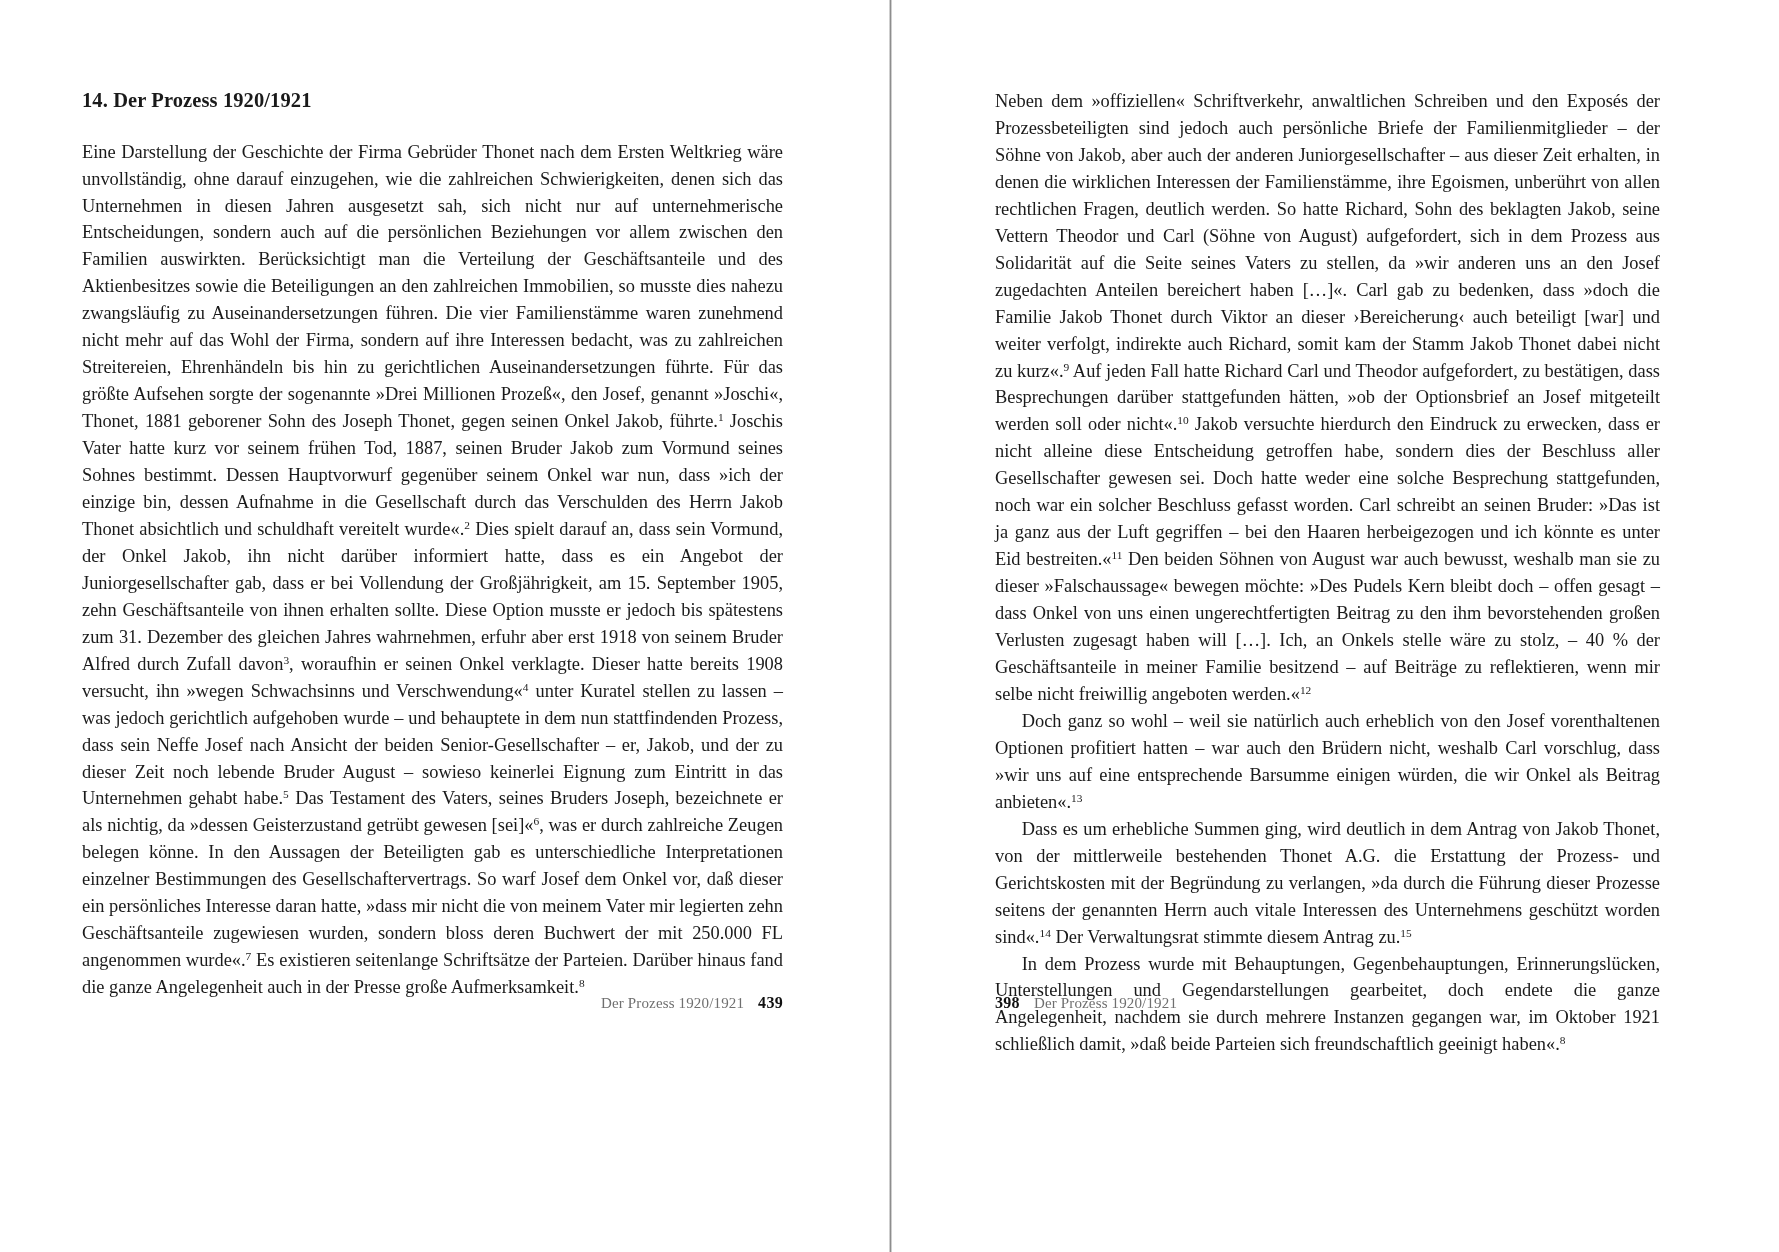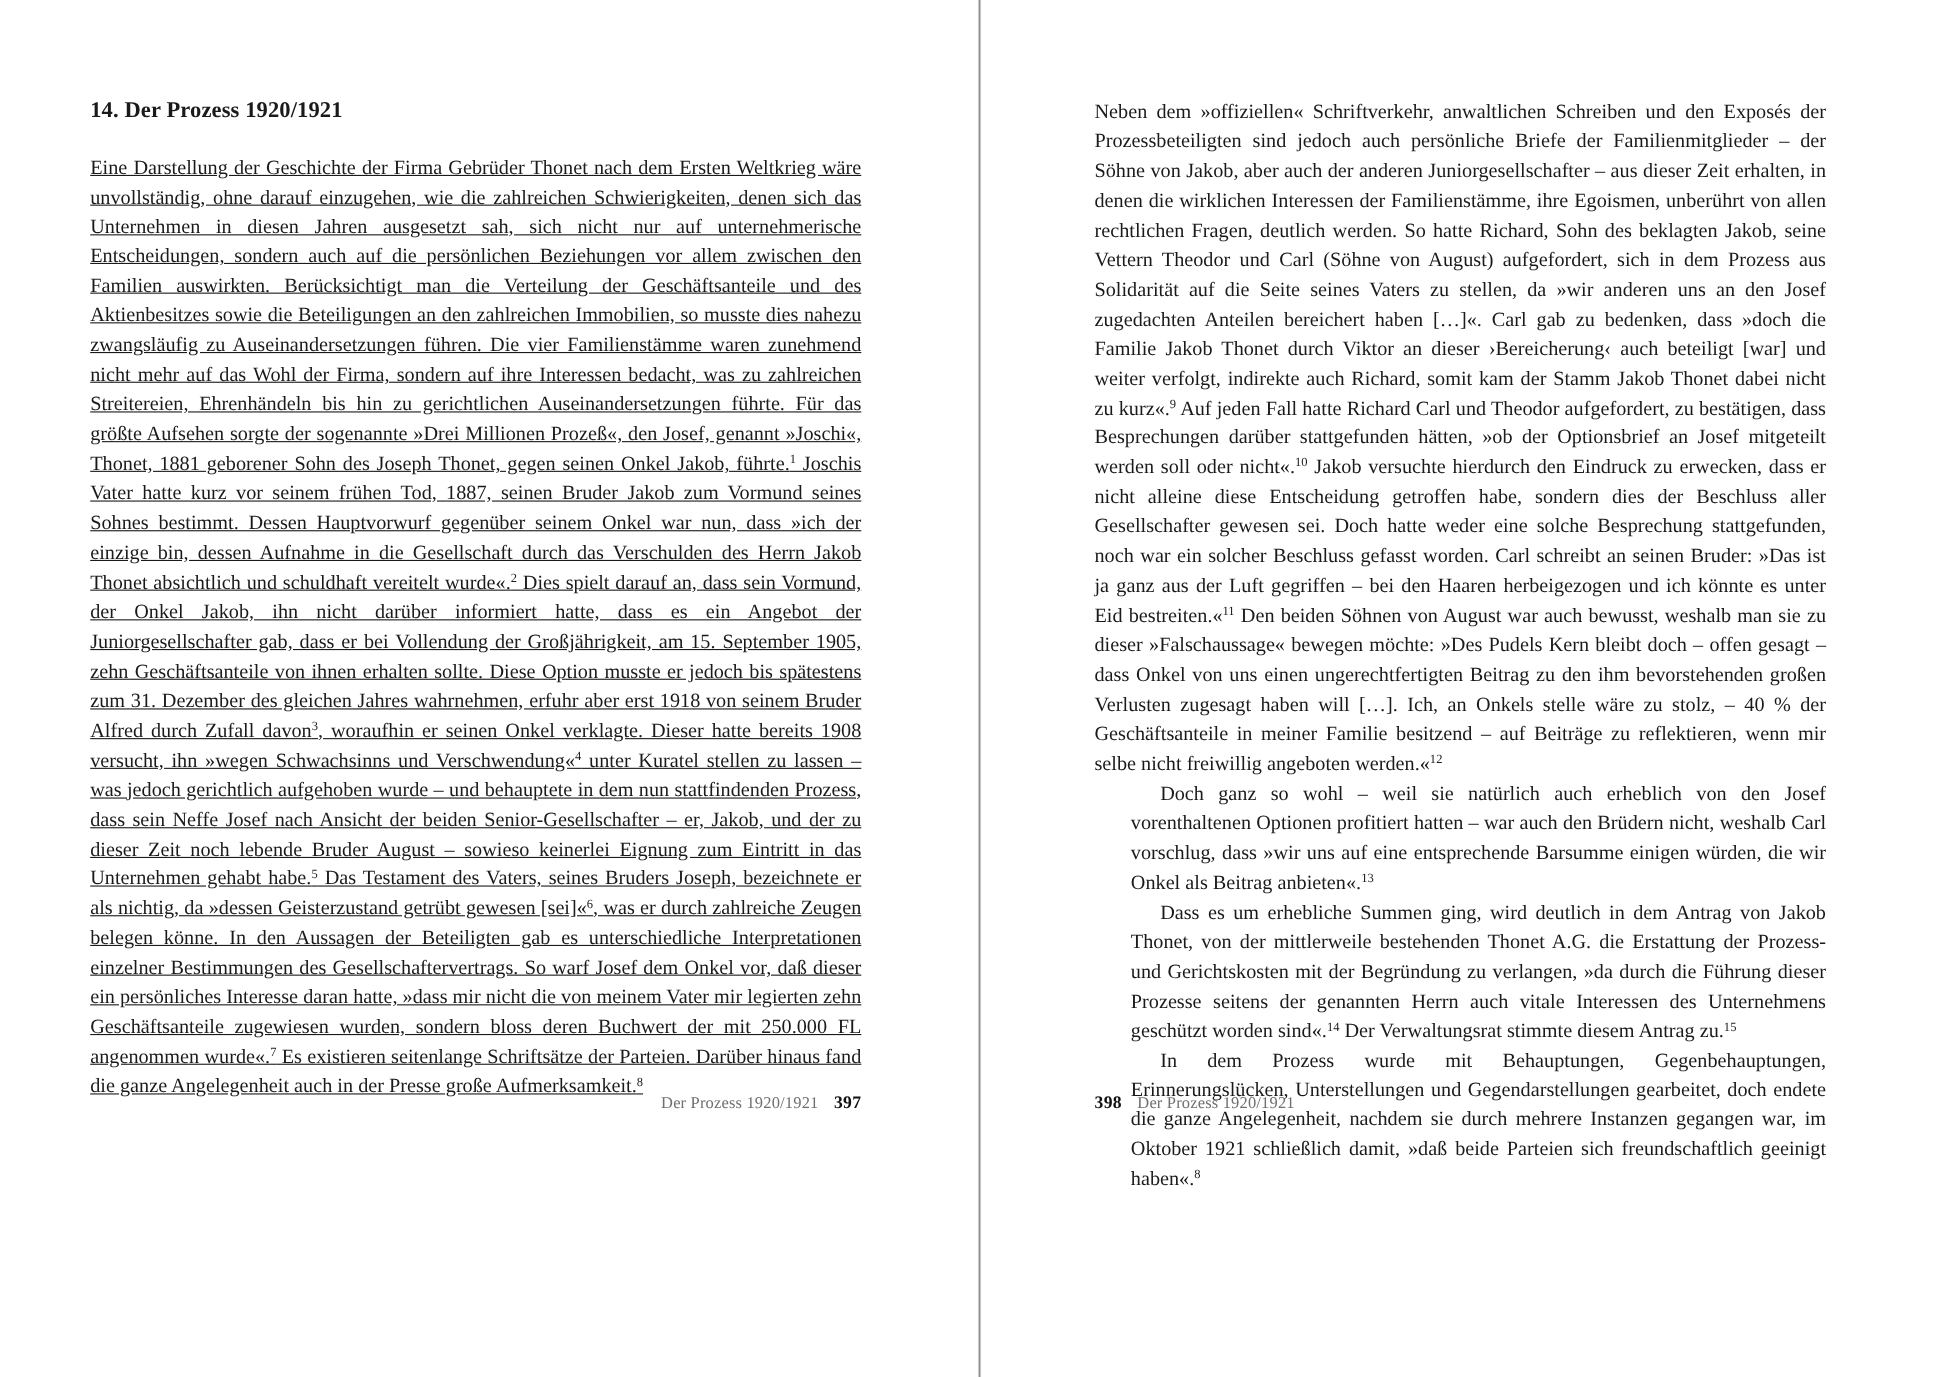--- a/index.html
+++ b/index.html
@@ -53,25 +53,23 @@
     font-size: 18.4px;
     line-height: 1.465;
     margin: 0;
     text-align: justify;
     text-justify: inter-word;
     hyphens: manual;
   }
   p.body + p.body {
     margin-top: 0;
     text-indent: 1.45em;
-    margin-left: 33px;
   }
   p.body.noindent {
     text-indent: 0;
-    text-decoration: underline;
   }
   sup {
     font-size: 0.62em;
     line-height: 0;
     vertical-align: 0.52em;
   }
   .footer {
     position: absolute;
     bottom: 240px;
     font-size: 13.6px;
@@ -106,21 +104,21 @@
   <div class="gutter"></div>
 
   <div class="page left">
 
     <h1 class="chapter-title">14. Der Prozess 1920/1921</h1>
 
     <p class="body noindent"><span>Eine Darstellung der Geschichte der Firma Gebrüder Thonet nach dem Ersten Weltkrieg wäre unvollständig, ohne darauf einzugehen, wie die zahlreichen Schwierigkeiten, denen sich das Unternehmen in diesen Jahren ausgesetzt sah, sich nicht nur auf unternehmerische Entscheidungen, sondern auch auf die persönlichen Beziehungen vor allem zwischen den Familien auswirkten. Berücksichtigt man die Verteilung der Geschäftsanteile und des Aktienbesitzes sowie die Beteiligungen an den zahlreichen Immobilien, so musste dies nahezu zwangsläufig zu Auseinandersetzungen führen. Die vier Familienstämme waren zunehmend nicht mehr auf das Wohl der Firma, sondern auf ihre Interessen bedacht, was zu zahlreichen Streitereien, Ehrenhändeln bis hin zu gerichtlichen Auseinandersetzungen führte. Für das größte Aufsehen sorgte der sogenannte »Drei Millionen Prozeß«, den Josef, genannt »Joschi«, Thonet, 1881 geborener Sohn des Joseph Thonet, gegen seinen Onkel Jakob, führte.</span><sup>1</sup><span> Joschis Vater hatte kurz vor seinem frühen Tod, 1887, seinen Bruder Jakob zum Vormund seines Sohnes bestimmt. Dessen Hauptvorwurf gegenüber seinem Onkel war nun, dass »ich der einzige bin, dessen Aufnahme in die Gesellschaft durch das Verschulden des Herrn Jakob Thonet absichtlich und schuldhaft vereitelt wurde«.</span><sup>2</sup><span> Dies spielt darauf an, dass sein Vormund, der Onkel Jakob, ihn nicht darüber informiert hatte, dass es ein Angebot der Juniorgesellschafter gab, dass er bei Vollendung der Großjährigkeit, am 15. September 1905, zehn Geschäftsanteile von ihnen erhalten sollte. Diese Option musste er jedoch bis spätestens zum 31. Dezember des gleichen Jahres wahrnehmen, erfuhr aber erst 1918 von seinem Bruder Alfred durch Zufall davon</span><sup>3</sup><span>, woraufhin er seinen Onkel verklagte. Dieser hatte bereits 1908 versucht, ihn »wegen Schwachsinns und Verschwendung«</span><sup>4</sup><span> unter Kuratel stellen zu lassen – was jedoch gerichtlich aufgehoben wurde – und behauptete in dem nun stattfindenden Prozess, dass sein Neffe Josef nach Ansicht der beiden Senior-Gesellschafter – er, Jakob, und der zu dieser Zeit noch lebende Bruder August – sowieso keinerlei Eignung zum Eintritt in das Unternehmen gehabt habe.</span><sup>5</sup><span> Das Testament des Vaters, seines Bruders Joseph, bezeichnete er als nichtig, da »dessen Geisterzustand getrübt gewesen [sei]«</span><sup>6</sup><span>, was er durch zahlreiche Zeugen belegen könne. In den Aussagen der Beteiligten gab es unterschiedliche Interpretationen einzelner Bestimmungen des Gesellschaftervertrags. So warf Josef dem Onkel vor, daß dieser ein persönliches Interesse daran hatte, »dass mir nicht die von meinem Vater mir legierten zehn Geschäftsanteile zugewiesen wurden, sondern bloss deren Buchwert der mit 250.000 FL angenommen wurde«.</span><sup>7</sup><span> Es existieren seitenlange Schriftsätze der Parteien. Darüber hinaus fand die ganze Angelegenheit auch in der Presse große Aufmerksamkeit.</span><sup>8</sup></p>
 
     <div class="footer left">
       <span class="runhead">Der Prozess 1920/1921</span>
-      <span class="folio">397</span>
+      <span class="folio">439</span>
     </div>
   </div>
 
   <div class="page right">
 
     <p class="body"><span>Neben dem »offiziellen« Schriftverkehr, anwaltlichen Schreiben und den Exposés der Prozessbeteiligten sind jedoch auch persönliche Briefe der Familienmitglieder – der Söhne von Jakob, aber auch der anderen Juniorgesellschafter – aus dieser Zeit erhalten, in denen die wirklichen Interessen der Familienstämme, ihre Egoismen, unberührt von allen rechtlichen Fragen, deutlich werden. So hatte Richard, Sohn des beklagten Jakob, seine Vettern Theodor und Carl (Söhne von August) aufgefordert, sich in dem Prozess aus Solidarität auf die Seite seines Vaters zu stellen, da »wir anderen uns an den Josef zugedachten Anteilen bereichert haben […]«. Carl gab zu bedenken, dass »doch die Familie Jakob Thonet durch Viktor an dieser ›Bereicherung‹ auch beteiligt [war] und weiter verfolgt, indirekte auch Richard, somit kam der Stamm Jakob Thonet dabei nicht zu kurz«.</span><sup>9</sup><span> Auf jeden Fall hatte Richard Carl und Theodor aufgefordert, zu bestätigen, dass Besprechungen darüber stattgefunden hätten, »ob der Optionsbrief an Josef mitgeteilt werden soll oder nicht«.</span><sup>10</sup><span> Jakob versuchte hierdurch den Eindruck zu erwecken, dass er nicht alleine diese Entscheidung getroffen habe, sondern dies der Beschluss aller Gesellschafter gewesen sei. Doch hatte weder eine solche Besprechung stattgefunden, noch war ein solcher Beschluss gefasst worden. Carl schreibt an seinen Bruder: »Das ist ja ganz aus der Luft gegriffen – bei den Haaren herbeigezogen und ich könnte es unter Eid bestreiten.«</span><sup>11</sup><span> Den beiden Söhnen von August war auch bewusst, weshalb man sie zu dieser »Falschaussage« bewegen möchte: »Des Pudels Kern bleibt doch – offen gesagt – dass Onkel von uns einen ungerechtfertigten Beitrag zu den ihm bevorstehenden großen Verlusten zugesagt haben will […]. Ich, an Onkels stelle wäre zu stolz, – 40 % der Geschäftsanteile in meiner Familie besitzend – auf Beiträge zu reflektieren, wenn mir selbe nicht freiwillig angeboten werden.«</span><sup>12</sup></p>
 
     <p class="body"><span>Doch ganz so wohl – weil sie natürlich auch erheblich von den Josef vorenthaltenen Optionen profitiert hatten – war auch den Brüdern nicht, weshalb Carl vorschlug, dass »wir uns auf eine entsprechende Barsumme einigen würden, die wir Onkel als Beitrag anbieten«.</span><sup>13</sup></p>
 
     <p class="body"><span>Dass es um erhebliche Summen ging, wird deutlich in dem Antrag von Jakob Thonet, von der mittlerweile bestehenden Thonet A.G. die Erstattung der Prozess- und Gerichtskosten mit der Begründung zu verlangen, »da durch die Führung dieser Prozesse seitens der genannten Herrn auch vitale Interessen des Unternehmens geschützt worden sind«.</span><sup>14</sup><span> Der Verwaltungsrat stimmte diesem Antrag zu.</span><sup>15</sup></p>

